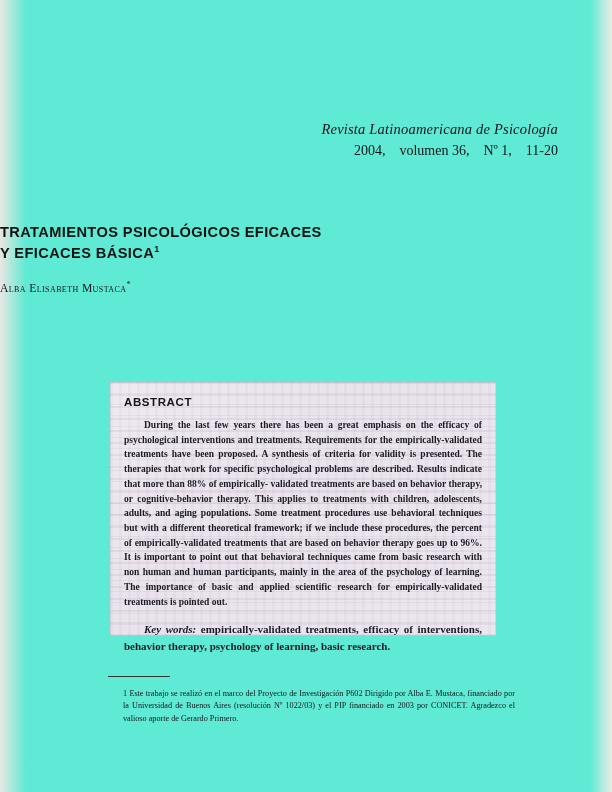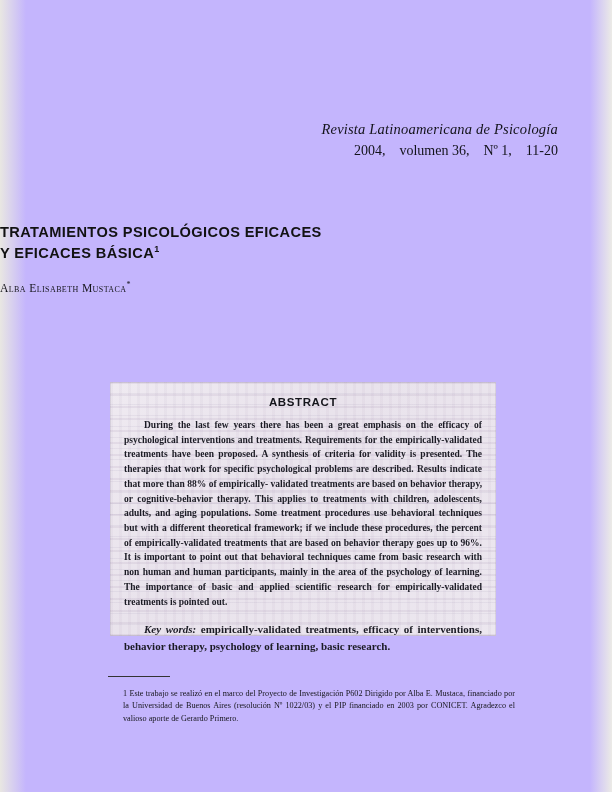--- a/index.html
+++ b/index.html
@@ -11,21 +11,21 @@
     height: 792px;
     background: #ffffff;
     font-family: "Liberation Serif", serif;
     color: #111111;
     position: relative;
     overflow: hidden;
   }
   .page {
     position: absolute;
     inset: 0;
-    background: #c4b5fd;
+    background: #5eead4;
   }
   
   .page::before {
     content: "";
     position: absolute;
     left: 0; top: 0; bottom: 0;
     width: 26px;
     background: linear-gradient(to right, #e9e7e2, rgba(255,255,255,0));
     pointer-events: none;
   }
@@ -119,21 +119,21 @@
     position: absolute;
     inset: 0;
     background:
       repeating-linear-gradient(0deg, rgba(110,80,130,0.10) 0px, rgba(110,80,130,0.10) 2px, rgba(0,0,0,0) 2px, rgba(0,0,0,0) 12px),
       repeating-linear-gradient(90deg, rgba(120,90,140,0.05) 0px, rgba(120,90,140,0.05) 3px, rgba(0,0,0,0) 3px, rgba(0,0,0,0) 9px);
     opacity: 0.85;
     pointer-events: none;
   }
   .abstract-inner { position: relative; z-index: 2; }
   .abstract-heading {
-    text-align: center;
+    text-align: left;
     font-family: "Liberation Sans", sans-serif;
     font-weight: bold;
     font-size: 11.5px;
     letter-spacing: 0.6px;
     color: #15151c;
     margin: 4px 0 10px 0;
   }
   .abstract-text {
     font-family: "Liberation Serif", serif;
     font-size: 9.5px;

